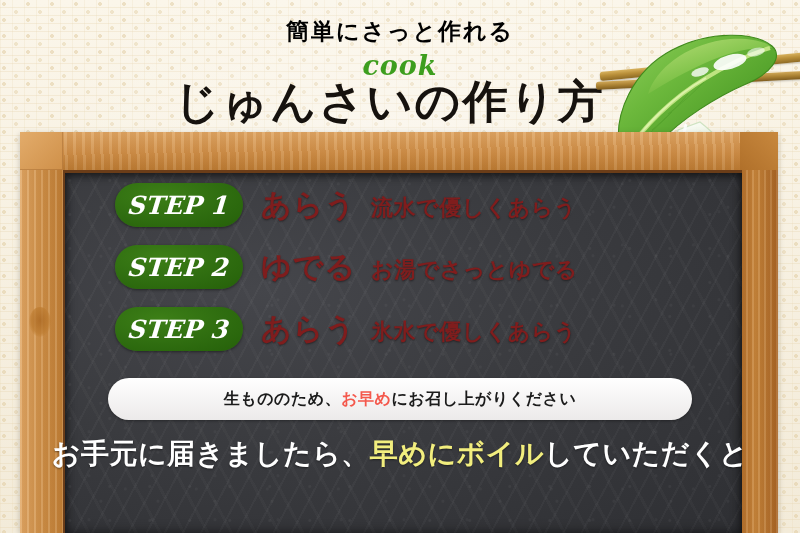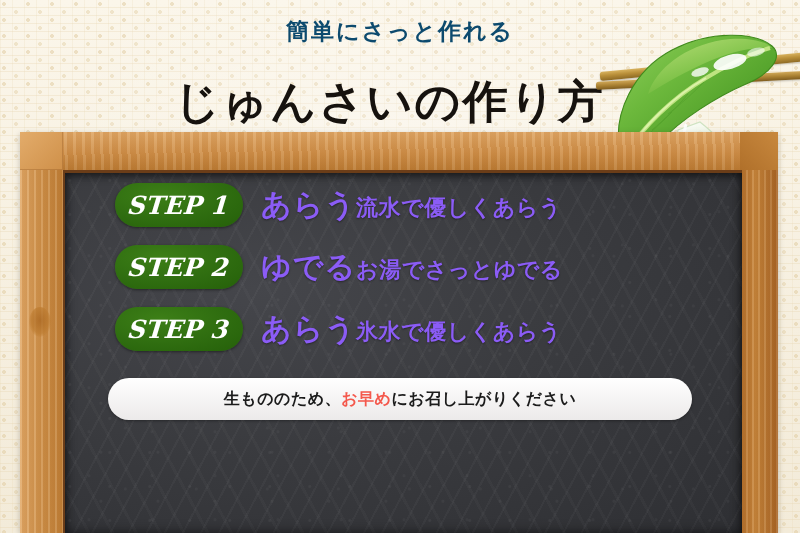--- a/index.html
+++ b/index.html
@@ -41,21 +41,21 @@
     position: absolute;
     left: 0; top: 0;
     width: 800px; height: 132px;
     text-align: center;
   }
   .kicker {
     position: absolute;
     left: 0; top: 16px; width: 800px;
     font-size: 23px;
     font-weight: 700;
-    color: #0c4a6e;
+    color: #000000;
     letter-spacing: 2px;
     font-family: "DejaVu Sans", "Liberation Sans", sans-serif;
   }
   .cook {
     position: absolute;
     left: 0; top: 50px; width: 800px;
     font-size: 27px;
     color: #3d9e1e;
     font-style: italic;
     font-weight: 700;
@@ -189,25 +189,25 @@
   .step-pill span {
     color: #ffffff;
     font-size: 25px;
     font-weight: 700;
     font-style: italic;
     letter-spacing: 0px;
     font-family: "DejaVu Serif", "Liberation Serif", serif;
     transform: skewX(-6deg);
   }
   .step-text {
-    color: #8b5cf6;
+    color: #7f1d1d;
     font-weight: 700;
     font-family: "DejaVu Sans", "Liberation Sans", sans-serif;
     text-shadow: 0 1px 2px rgba(0,0,0,0.42);
-    display: flex; align-items: baseline; 
+    display: flex; align-items: baseline; gap: 15px;
   }
   .step-action { font-size: 30px; letter-spacing: 1px; }
   .step-detail { font-size: 22px; letter-spacing: 0.5px; }
 
   
   .notice {
     position: absolute;
     left: 108px; top: 378px;
     width: 584px; height: 42px;
     border-radius: 21px;
@@ -246,20 +246,21 @@
 </head>
 <body>
 
 <div id="stage">
 
   <div class="bg"></div>
   <div class="bg-vign"></div>
 
   <div class="header">
     <div class="kicker">簡単にさっと作れる</div>
+    <div class="cook">cook</div>
     <div class="maintitle">じゅんさいの作り方</div>
   </div>
 
   <div class="chopstick chop-a"></div>
   <div class="chopstick chop-b"></div>
 
   <div class="junsai">
     <svg width="240" height="190" viewBox="0 0 240 190" xmlns="http://www.w3.org/2000/svg">
       <defs>
         <linearGradient id="leafG" x1="0" y1="0" x2="1" y2="1">
@@ -349,15 +350,18 @@
     </div>
   </div>
 
   <div class="notice">
     <div class="notice-text">
       <span>生もののため、</span><span class="hl">お早め</span><span>にお召し上がりください</span>
     </div>
   </div>
 
   <div class="bottom">
+    <div class="bline">
+      <span>お手元に届きましたら、</span><span class="hl">早めにボイル</span><span>していただくと</span>
+    </div>
   </div>
 
 </div>
 
 </body></html>

